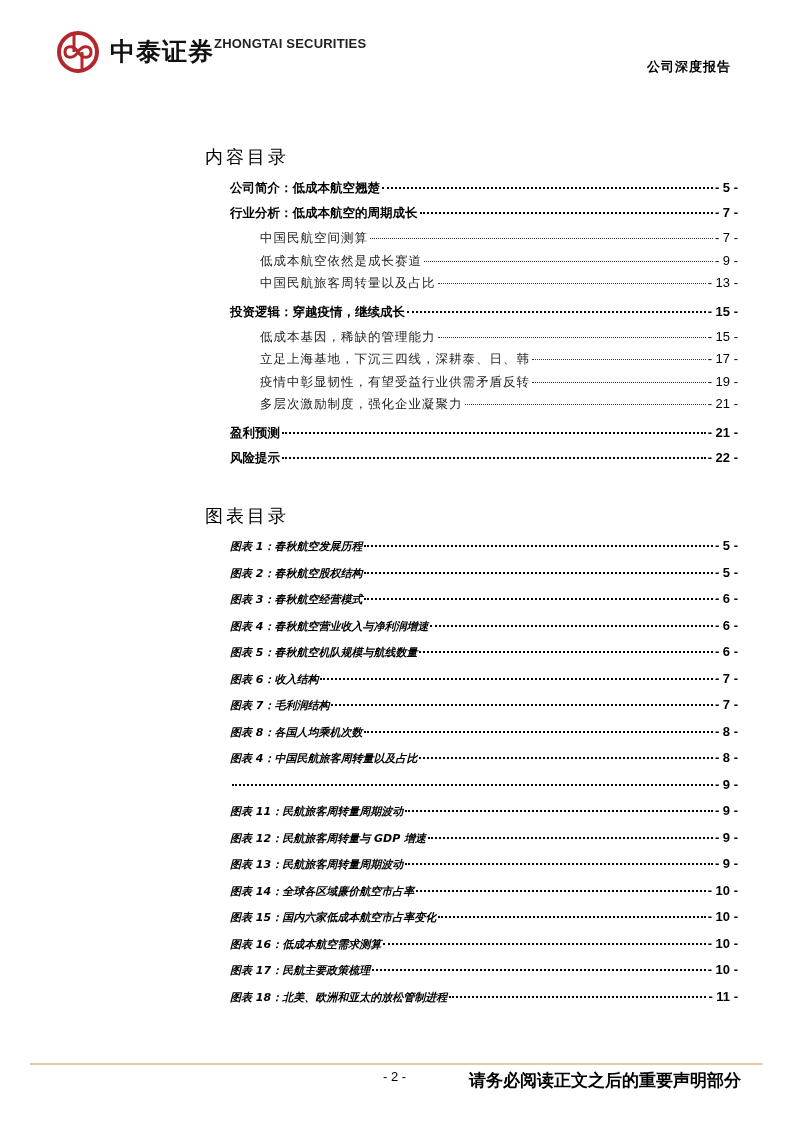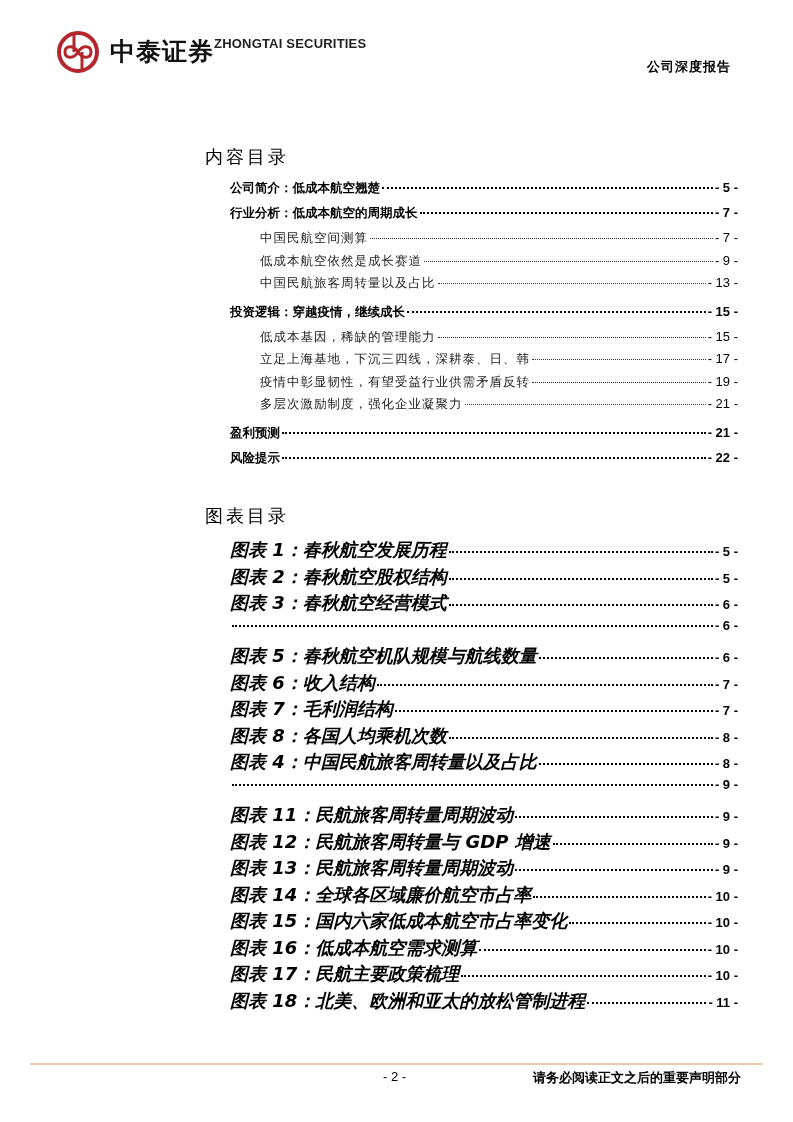--- a/index.html
+++ b/index.html
@@ -20,26 +20,26 @@
   .row.l1 .label { font-family: "DejaVu Sans", sans-serif; font-weight: bold; font-size: 12.5px; }
   .row.sub .label { font-family: Liberation Serif, serif; color: #222; letter-spacing: 1px; }
   .row .dots { flex: 1; border-bottom: 2px dotted #000; margin: 0 2px; transform: translateY(-3px); min-width: 10px; }
   .row.sub .dots { border-bottom: 1px dotted #333; }
   .row .page { font-family: "Liberation Sans", sans-serif; white-space: nowrap; font-size: 13px; }
   .row.l1 .page { font-weight: bold; }
   .row.sub .page { font-weight: normal; }
   .gap { height: 6px; }
 
   .fig .row { height: 26.5px; }
-  .fig .label { font-family: "DejaVu Sans", sans-serif; font-weight: bold; font-style: italic; font-size: 18px; }
+  .fig .label { font-family: "DejaVu Sans", sans-serif; font-weight: bold; font-style: italic; font-size: 11px; }
   .fig .page { font-weight: bold; }
 
   .footer-line { position: absolute; left: 30px; right: 30px; top: 1063px; height: 2px; background: #e6c9ad; }
   .page-num { position: absolute; left: 383px; top: 1069px; font-family: "Liberation Sans", sans-serif; font-size: 13px; }
-  .disclaimer { position: absolute; right: 52px; top: 1069px; font-family: "DejaVu Sans", sans-serif; font-weight: bold; font-size: 13px; }
+  .disclaimer { position: absolute; right: 52px; top: 1069px; font-family: "DejaVu Sans", sans-serif; font-weight: bold; font-size: 17px; }
 </style>
 </head>
 <body>
 
 <div class="logo">
   <svg class="logo-mark" viewBox="0 0 44 44">
     <circle cx="22" cy="22" r="19" fill="none" stroke="#b3262c" stroke-width="4"></circle>
     <line x1="18" y1="4" x2="18" y2="22" stroke="#b3262c" stroke-width="3"></line>
     <line x1="26" y1="22" x2="26" y2="40" stroke="#b3262c" stroke-width="3"></line>
     <path d="M22 22 C17 14, 9 16, 9 22 C9 28, 17 30, 22 22 C27 14, 35 16, 35 22 C35 28, 27 30, 22 22 Z" fill="none" stroke="#b3262c" stroke-width="3"></path>
@@ -130,20 +130,21 @@
       <span class="label">图表 2：春秋航空股权结构</span>
       <span class="dots"></span>
       <span class="page">- 5 -</span>
     </div>
   <div class="row">
       <span class="label">图表 3：春秋航空经营模式</span>
       <span class="dots"></span>
       <span class="page">- 6 -</span>
     </div>
   <div class="row">
+      <span class="label">图表 4：春秋航空营业收入与净利润增速</span>
       <span class="dots"></span>
       <span class="page">- 6 -</span>
     </div>
   <div class="row">
       <span class="label">图表 5：春秋航空机队规模与航线数量</span>
       <span class="dots"></span>
       <span class="page">- 6 -</span>
     </div>
   <div class="row">
       <span class="label">图表 6：收入结构</span>

